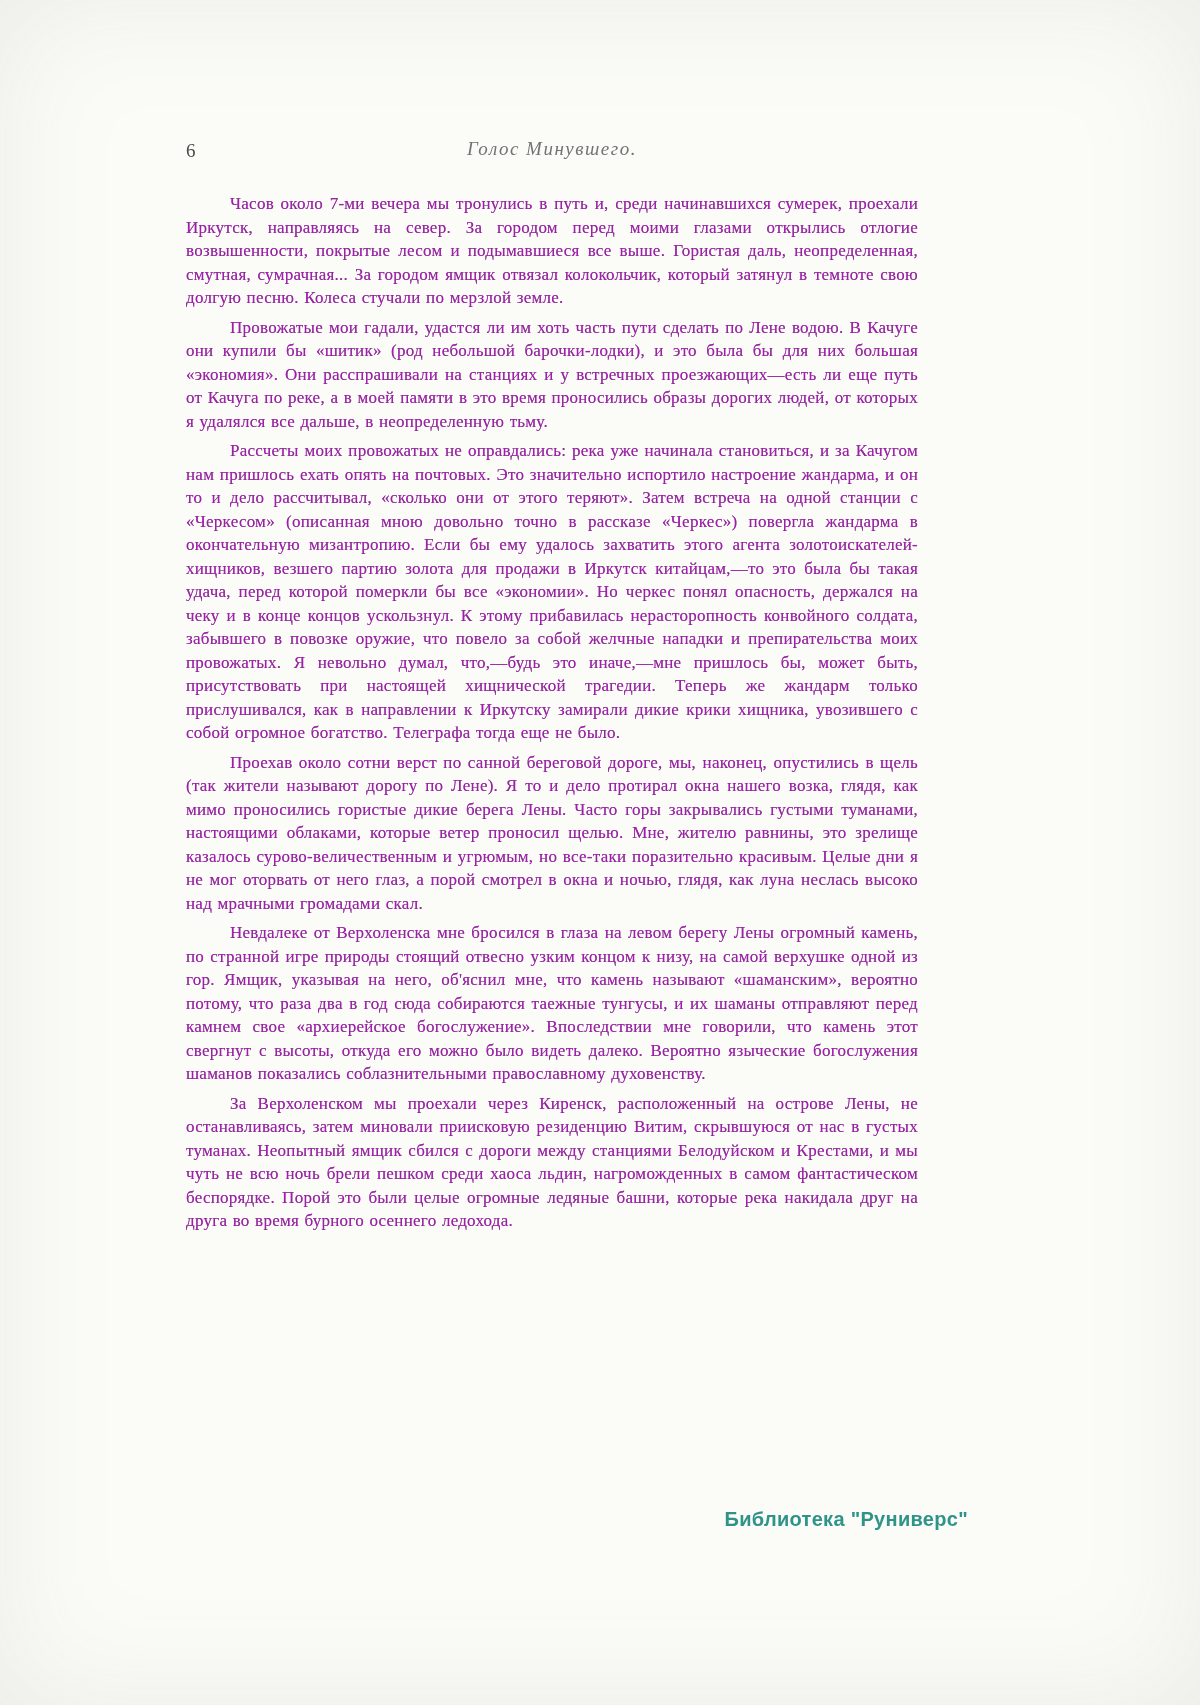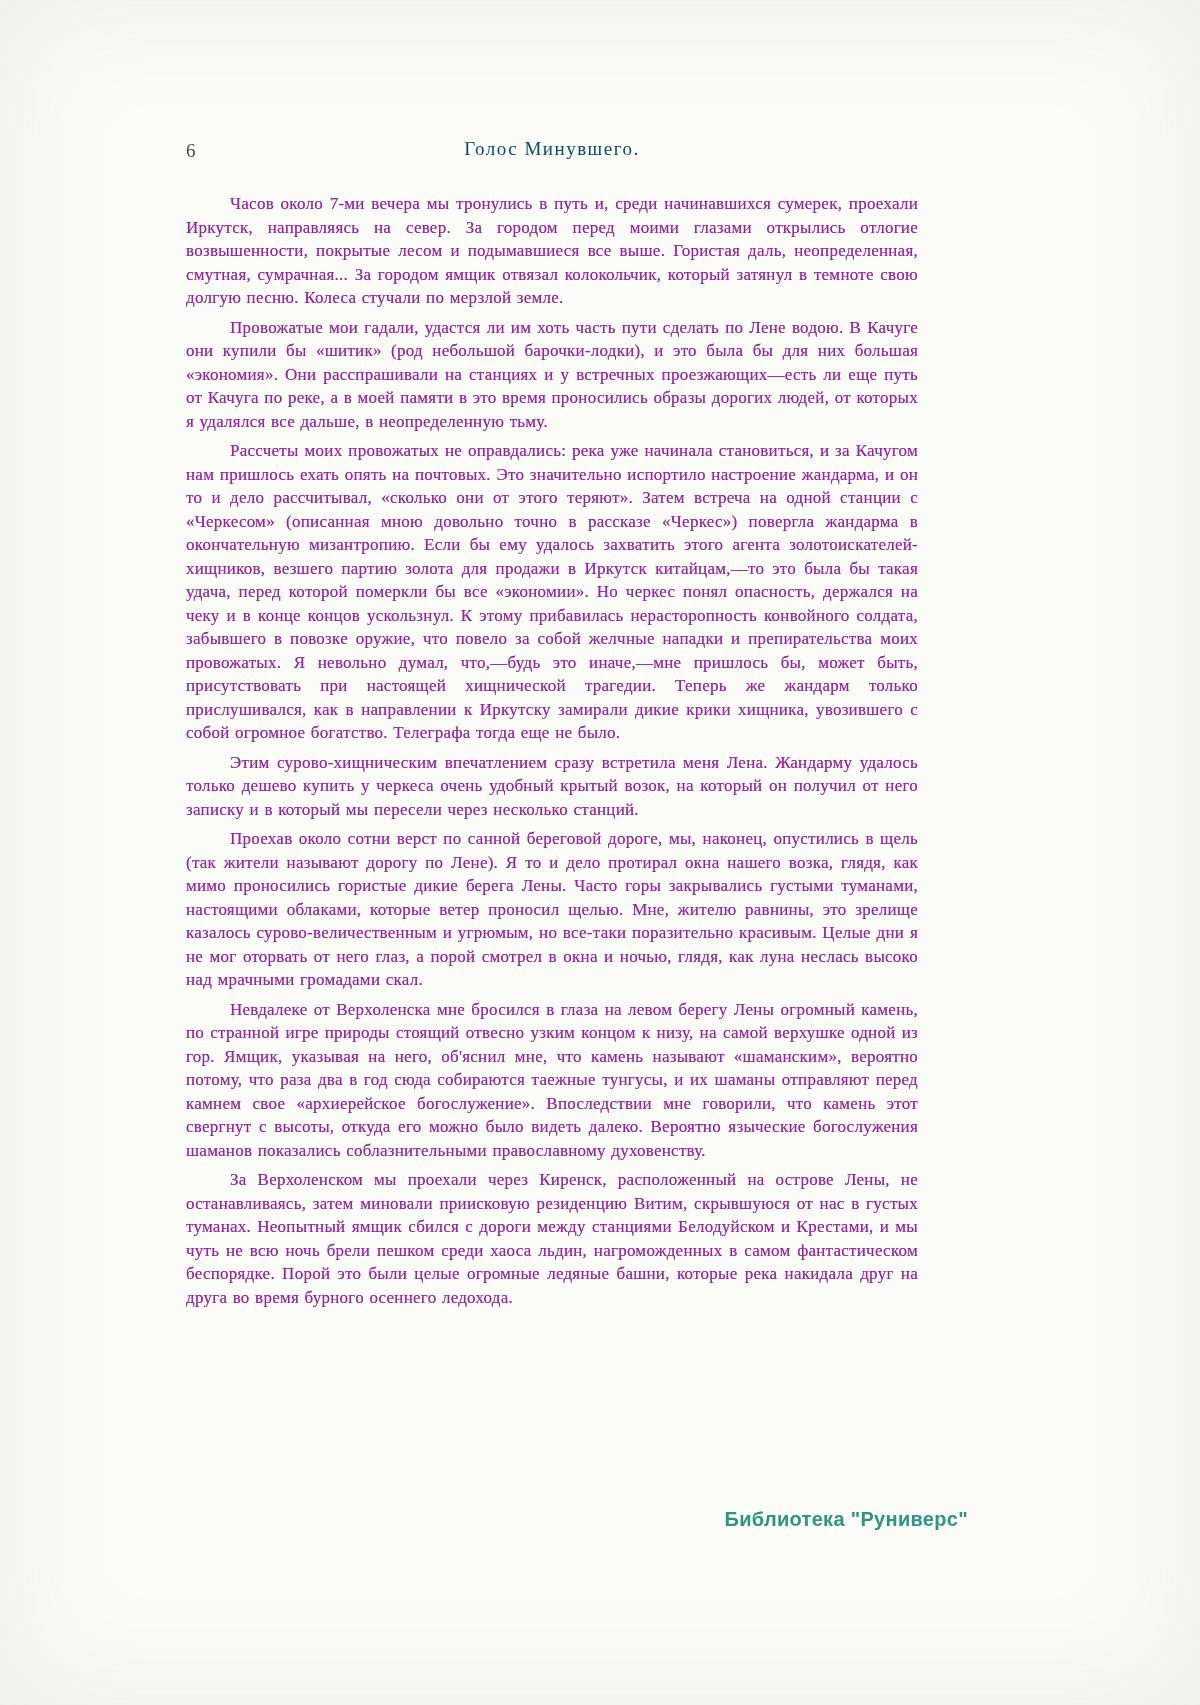--- a/index.html
+++ b/index.html
@@ -38,23 +38,24 @@
     top: 2px;
     font-size: 19px;
     color: #4a4a4a;
   }
   .running-title {
     position: absolute;
     left: 0;
     right: 0;
     top: 0;
     text-align: center;
+    font-style: italic;
     font-size: 19px;
     letter-spacing: 1.5px;
-    color: #0c4a6e;
+    color: #737373;
   }
   .text-block {
     position: absolute;
     top: 192px;
     left: 186px;
     width: 732px;
   }
   .text-block p {
     margin: 0 0 6px 0;
     text-indent: 44px;
@@ -85,21 +86,20 @@
 
   <div class="header">
     <span class="page-number">6</span>
     <span class="running-title">Голос Минувшего.</span>
   </div>
 
   <div class="text-block">
     <p>Часов около 7-ми вечера мы тронулись в путь и, среди начинавшихся сумерек, проехали Иркутск, направляясь на север. За городом перед моими глазами открылись отлогие возвышенности, покрытые лесом и подымавшиеся все выше. Гористая даль, неопределенная, смутная, сумрачная... За городом ямщик отвязал колокольчик, который затянул в темноте свою долгую песню. Колеса стучали по мерзлой земле.</p>
     <p>Провожатые мои гадали, удастся ли им хоть часть пути сделать по Лене водою. В Качуге они купили бы «шитик» (род небольшой барочки-лодки), и это была бы для них большая «экономия». Они расспрашивали на станциях и у встречных проезжающих—есть ли еще путь от Качуга по реке, а в моей памяти в это время проносились образы дорогих людей, от которых я удалялся все дальше, в неопределенную тьму.</p>
     <p>Рассчеты моих провожатых не оправдались: река уже начинала становиться, и за Качугом нам пришлось ехать опять на почтовых. Это значительно испортило настроение жандарма, и он то и дело рассчитывал, «сколько они от этого теряют». Затем встреча на одной станции с «Черкесом» (описанная мною довольно точно в рассказе «Черкес») повергла жандарма в окончательную мизантропию. Если бы ему удалось захватить этого агента золотоискателей-хищников, везшего партию золота для продажи в Иркутск китайцам,—то это была бы такая удача, перед которой померкли бы все «экономии». Но черкес понял опасность, держался на чеку и в конце концов ускользнул. К этому прибавилась нерасторопность конвойного солдата, забывшего в повозке оружие, что повело за собой желчные нападки и препирательства моих провожатых. Я невольно думал, что,—будь это иначе,—мне пришлось бы, может быть, присутствовать при настоящей хищнической трагедии. Теперь же жандарм только прислушивался, как в направлении к Иркутску замирали дикие крики хищника, увозившего с собой огромное богатство. Телеграфа тогда еще не было.</p>
-    <p>Этим сурово-хищническим впечатлением сразу встретила меня Лена. Жандарму удалось только дешево купить у черкеса очень удобный крытый возок, на который он получил от него записку и в который мы пересели через несколько станций.</p>
     <p>Проехав около сотни верст по санной береговой дороге, мы, наконец, опустились в щель (так жители называют дорогу по Лене). Я то и дело протирал окна нашего возка, глядя, как мимо проносились гористые дикие берега Лены. Часто горы закрывались густыми туманами, настоящими облаками, которые ветер проносил щелью. Мне, жителю равнины, это зрелище казалось сурово-величественным и угрюмым, но все-таки поразительно красивым. Целые дни я не мог оторвать от него глаз, а порой смотрел в окна и ночью, глядя, как луна неслась высоко над мрачными громадами скал.</p>
     <p>Невдалеке от Верхоленска мне бросился в глаза на левом берегу Лены огромный камень, по странной игре природы стоящий отвесно узким концом к низу, на самой верхушке одной из гор. Ямщик, указывая на него, об'яснил мне, что камень называют «шаманским», вероятно потому, что раза два в год сюда собираются таежные тунгусы, и их шаманы отправляют перед камнем свое «архиерейское богослужение». Впоследствии мне говорили, что камень этот свергнут с высоты, откуда его можно было видеть далеко. Вероятно языческие богослужения шаманов показались соблазнительными православному духовенству.</p>
     <p>За Верхоленском мы проехали через Киренск, расположенный на острове Лены, не останавливаясь, затем миновали приисковую резиденцию Витим, скрывшуюся от нас в густых туманах. Неопытный ямщик сбился с дороги между станциями Белодуйском и Крестами, и мы чуть не всю ночь брели пешком среди хаоса льдин, нагроможденных в самом фантастическом беспорядке. Порой это были целые огромные ледяные башни, которые река накидала друг на друга во время бурного осеннего ледохода.</p>
   </div>
 
   <div class="watermark">Библиотека "Руниверс"</div>
 
 </div>
 
 </body></html>

